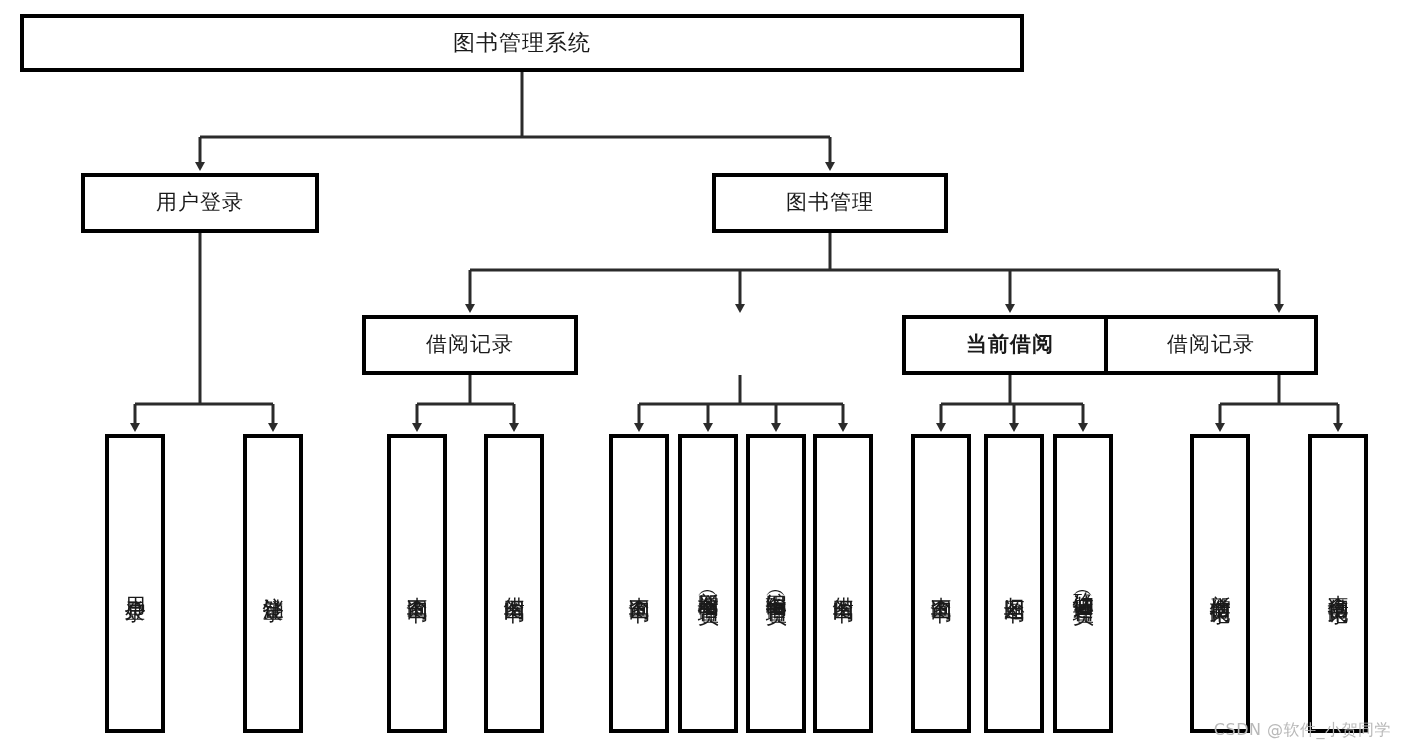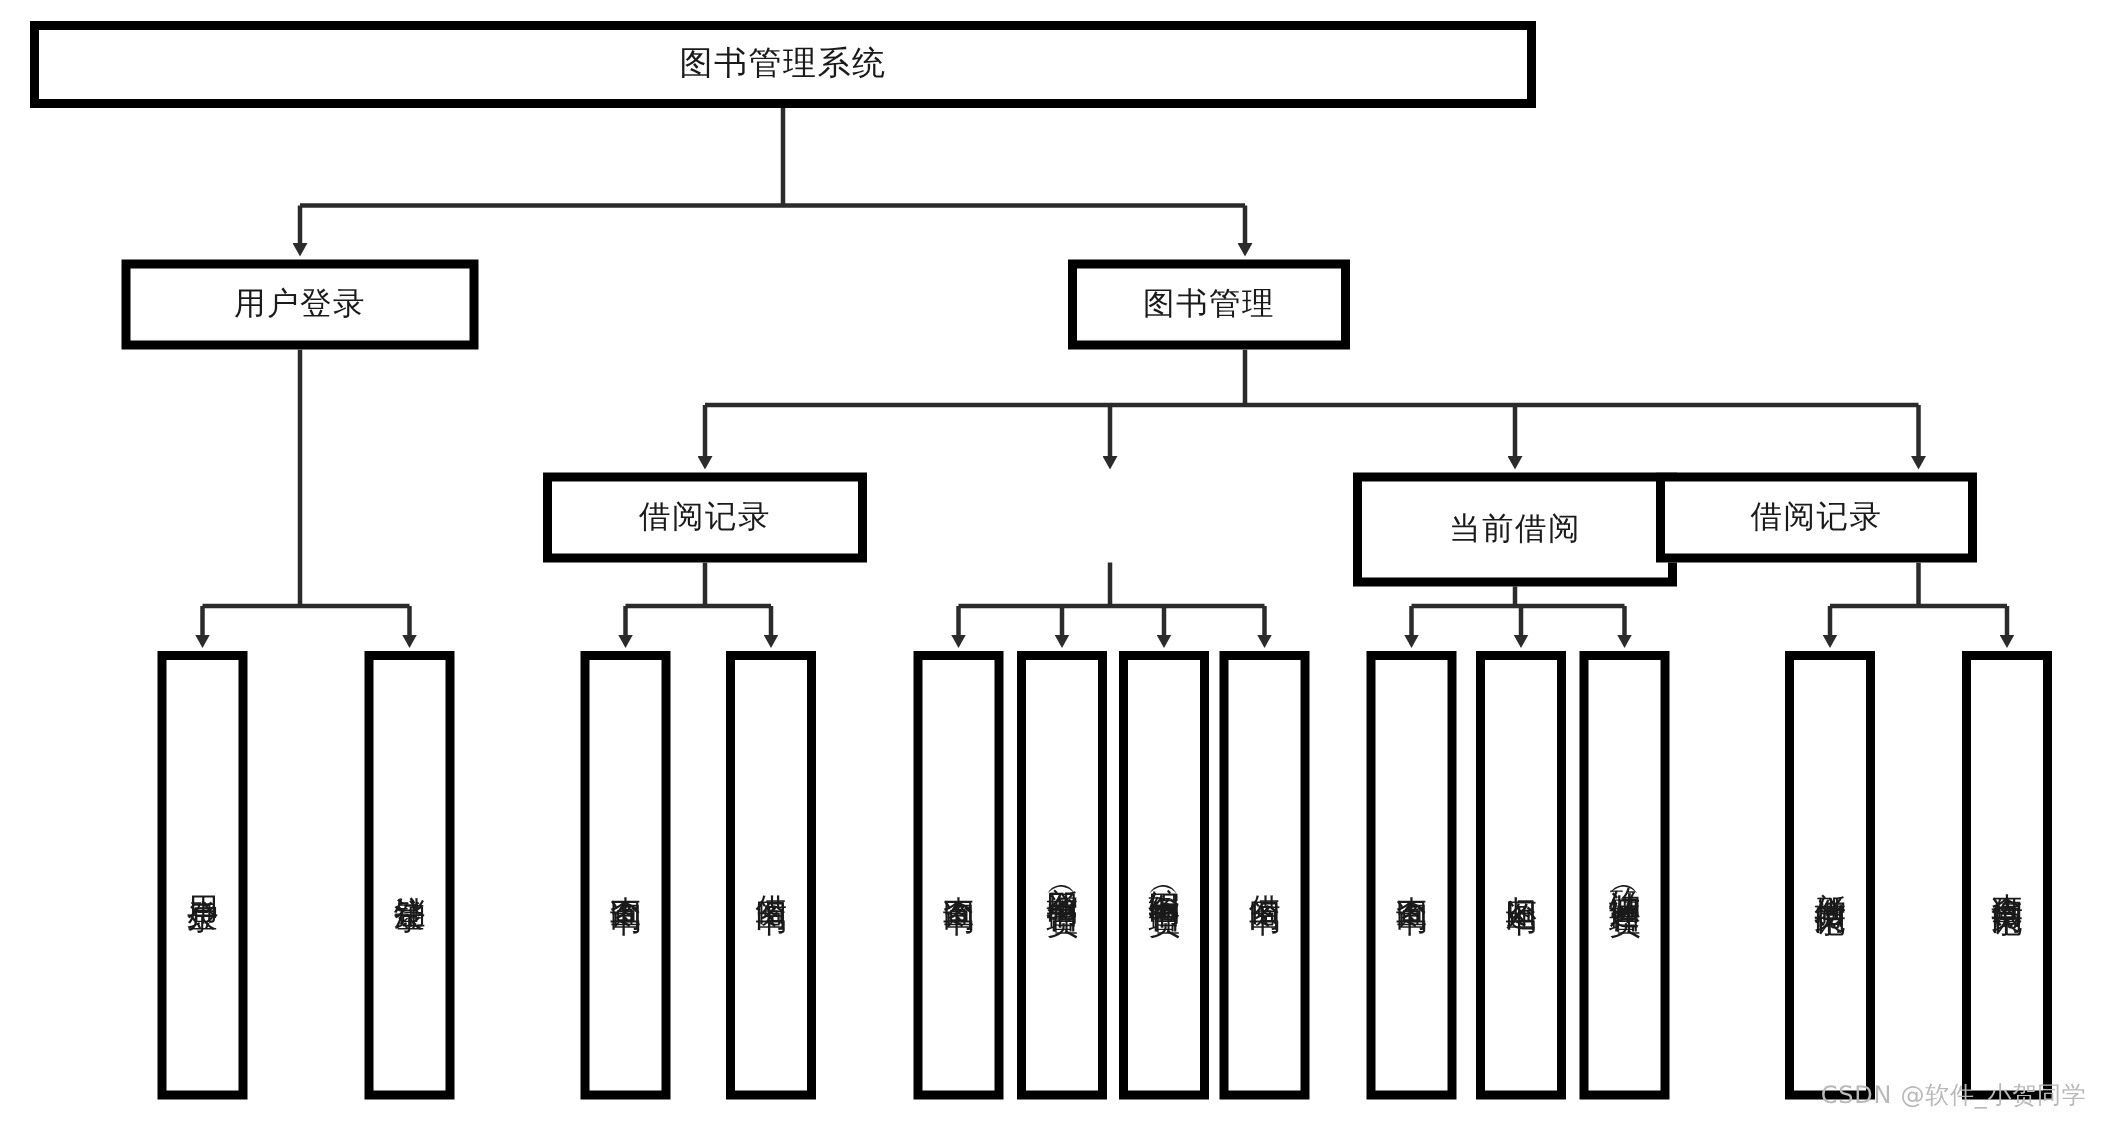--- a/index.html
+++ b/index.html
@@ -20,21 +20,21 @@
   #edges {
     position: absolute;
     left: 0;
     top: 0;
     width: 1405px;
     height: 747px;
   }
   .node {
     position: absolute;
     box-sizing: border-box;
-    border: 6px solid #000000;
+    border: 4px solid #000000;
     background: #ffffff;
     display: flex;
     align-items: center;
     justify-content: center;
     color: #1a1a1a;
     z-index: 2;
   }
   .node.horiz {
     font-size: 21px;
     letter-spacing: 1px;
@@ -125,28 +125,28 @@
     </g>
   </svg>
 
   <div class="node horiz root" style="left:20px; top:14px; width:1004px; height:58px;">
     <span class="label">图书管理系统</span>
   </div>
 
   <div class="node horiz" style="left:81px; top:173px; width:238px; height:60px;">
     <span class="label">用户登录</span>
   </div>
-  <div class="node horiz" style="left:712px; top:173px; width:188px; height:60px;">
+  <div class="node horiz" style="left:712px; top:173px; width:236px; height:60px;">
     <span class="label">图书管理</span>
   </div>
 
   <div class="node horiz" style="left:362px; top:315px; width:216px; height:60px;">
     <span class="label">借阅记录</span>
   </div>
-  <div class="node horiz" style="left:902px; top:315px; width:216px; height:76px;">
+  <div class="node horiz" style="left:902px; top:315px; width:216px; height:60px;font-weight:bold;">
     <span class="label">当前借阅</span>
   </div>
   <div class="node horiz" style="left:1104px; top:315px; width:214px; height:60px;">
     <span class="label">借阅记录</span>
   </div>
 
   <div class="node vert" style="left:105px; top:434px; width:60px; height:299px;">
     <span class="label">用户登录</span>
   </div>
   <div class="node vert" style="left:243px; top:434px; width:60px; height:299px;">

